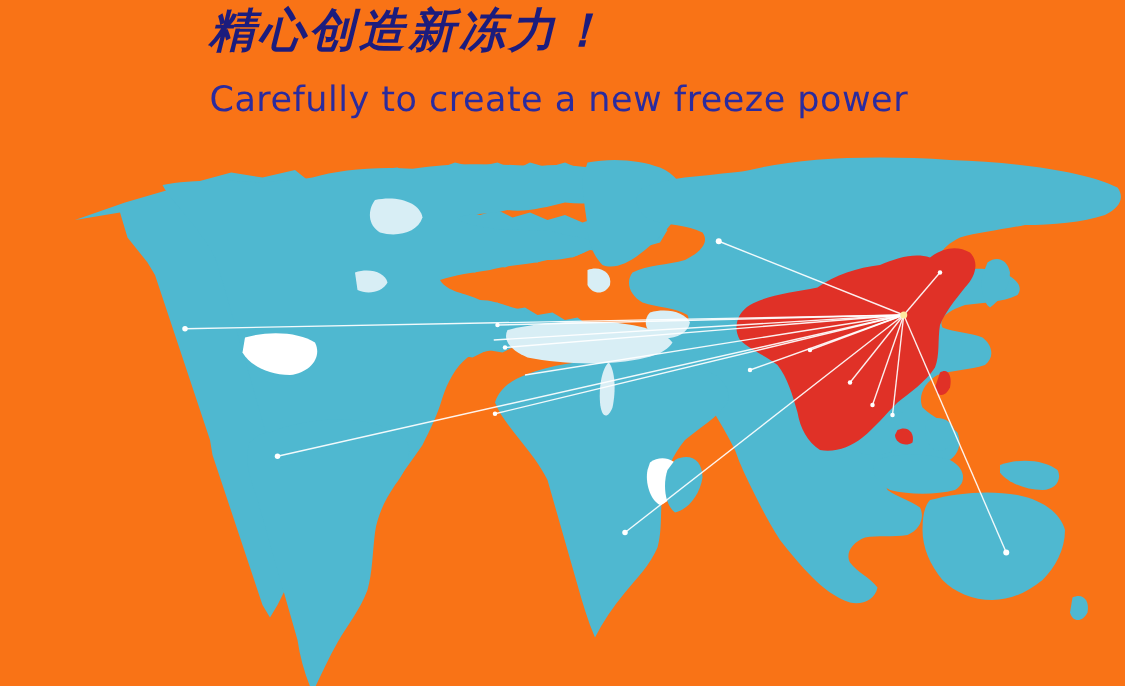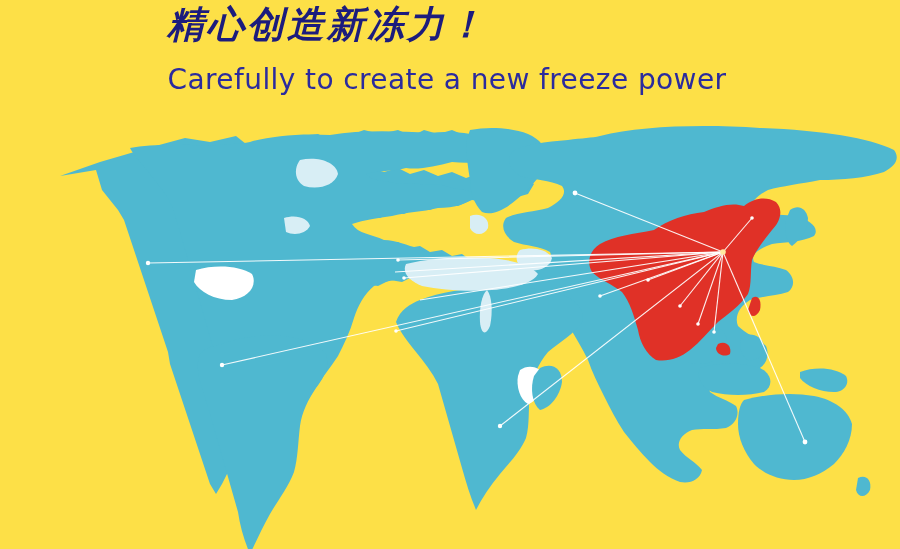--- a/index.html
+++ b/index.html
@@ -70,21 +70,21 @@
   .route-dot {
     fill: #ffffff;
   }
   .hub-dot {
     fill: #ffe9a0;
   }
 </style>
 </head>
 <body>
 
-<div id="banner" style="background: #fde047;">
+<div id="banner" style="background: #f97316;">
 
   <div class="headline-cn" style="color: rgb(28, 28, 125);">精心创造新冻力！</div>
 
   <div class="headline-en" style="color: rgb(43, 43, 158);">Carefully to create a new freeze power</div>
 
   <div id="map-wrap">
     <svg id="map-svg" viewBox="0 0 900 449" xmlns="http://www.w3.org/2000/svg">
 
       <g>
 

